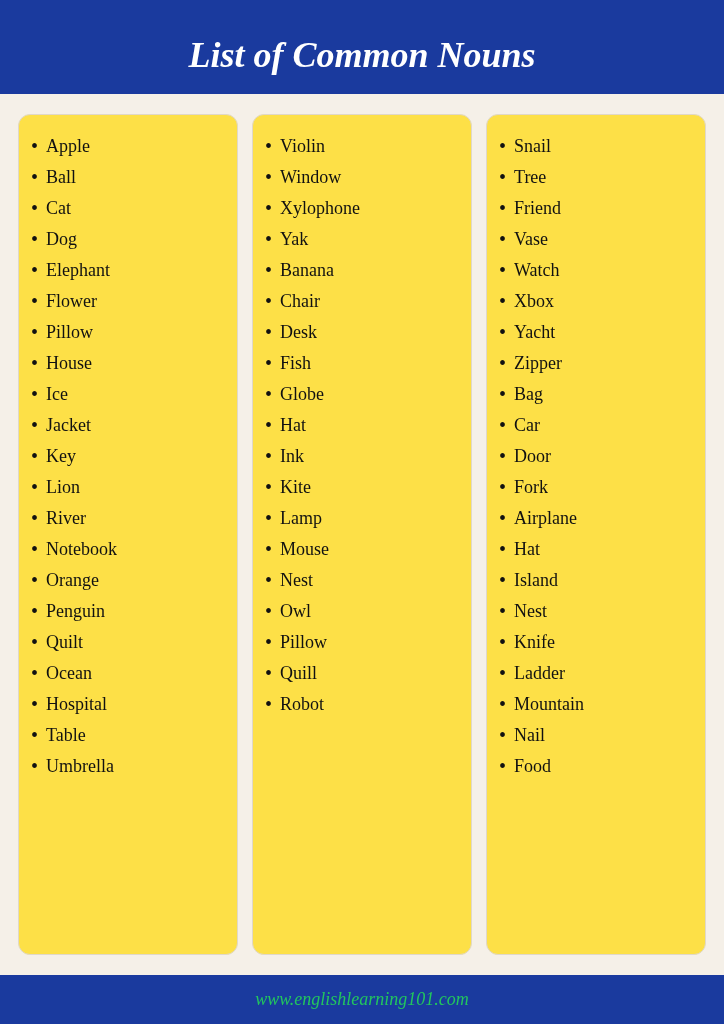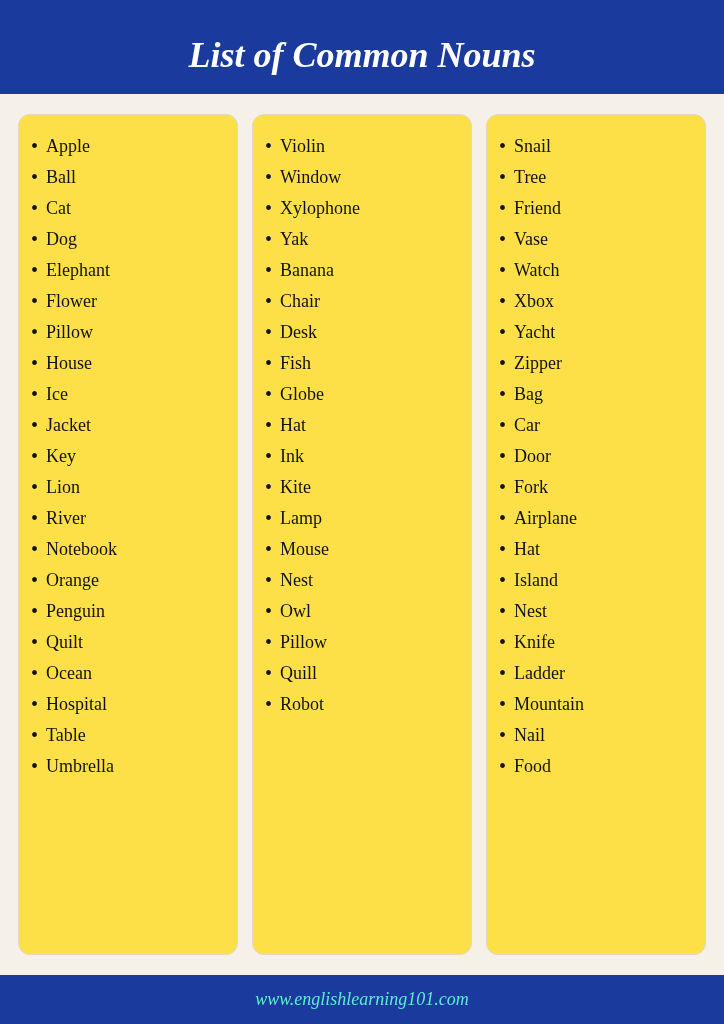--- a/index.html
+++ b/index.html
@@ -58,21 +58,21 @@
 
     .column ul li::before {
       content: '•';
       color: #111;
       font-size: 20px;
       flex-shrink: 0;
     }
 
     .footer {
       background: #1a3a9e;
-      color: #5eead4;
+      color: #22c55e;
       text-align: center;
       padding: 14px 20px;
       font-size: 18px;
       font-style: italic;
     }
   </style>
 </head>
 <body>
 
 <header class="header">

